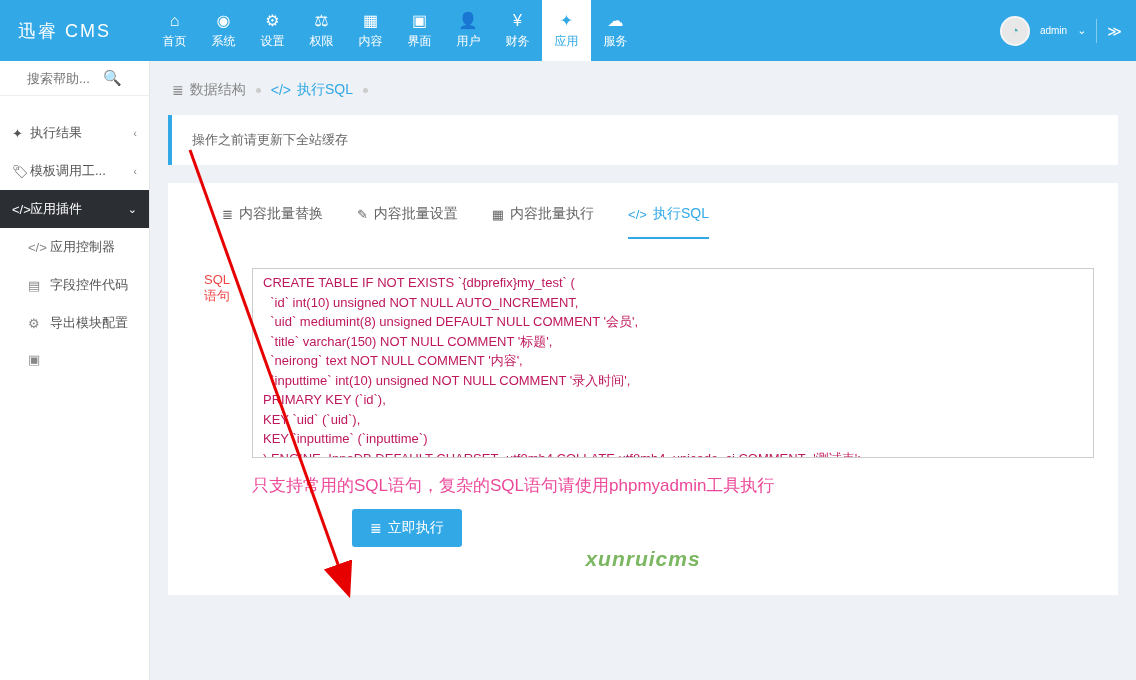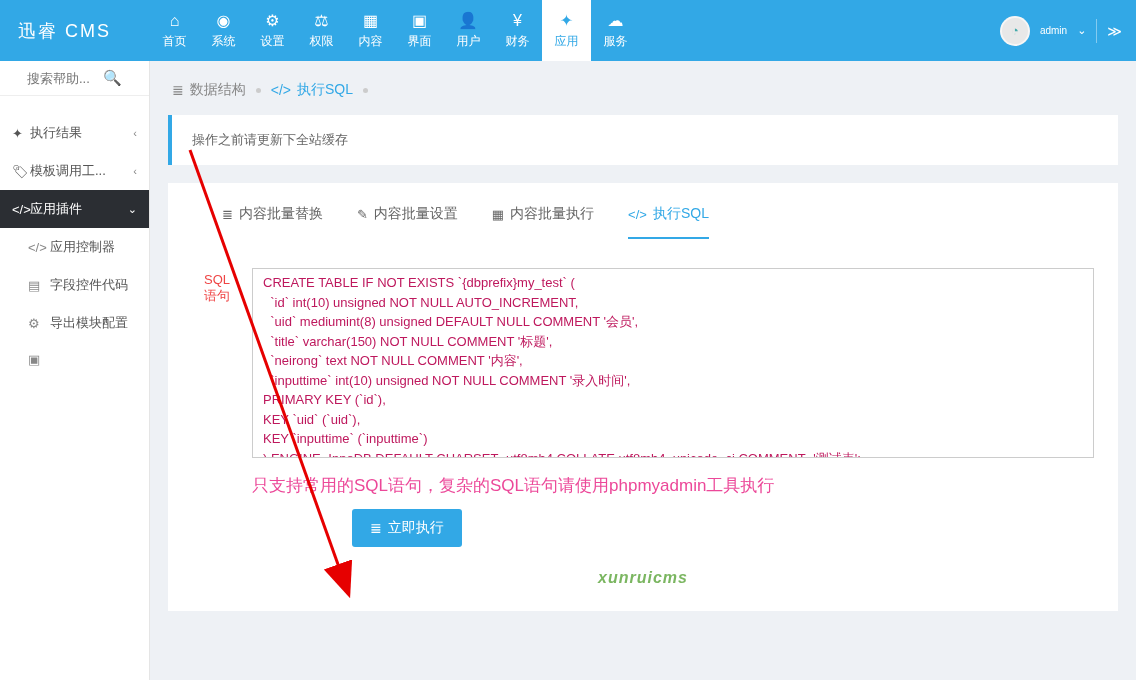--- a/index.html
+++ b/index.html
@@ -48,21 +48,21 @@
 .tab .tico { font-size: 13px; }
 
 .form-row { display: flex; padding-top: 28px; }
 .flabel { width: 160px; text-align: right; padding-right: 22px; font-size: 13px; color: #ef4444; padding-top: 4px; }
 .fcontrol { flex: 1; }
 textarea.sql { width: 842px; height: 190px; border: 1px solid #ccc; padding: 4px 10px; font-size: 13px; color: #be185d; font-family: Arial, sans-serif; line-height: 1.5; resize: none; overflow-y: scroll; }
 .hint { font-size: 17px; color: #ec4899; margin-top: 12px; }
 
 .btn { background: #32a8e6; color: #fff; border: none; padding: 10px 18px; font-size: 14px; border-radius: 3px; cursor: pointer; display: inline-flex; align-items: center; gap: 6px; margin-top: 12px; margin-left: 160px; }
 
-.watermark { text-align: center; font-size: 16px; font-weight: bold; font-style: italic; color: #7bb661; letter-spacing: 1px; margin-top: 22px;}
+.watermark { text-align: center; font-size: 21px; font-weight: bold; font-style: italic; color: #7bb661; letter-spacing: 1px; }
 
 .arrow-annot { position: absolute; pointer-events: none; }
 .page-wrap { width:1136px; height:680px; position:relative; overflow:hidden; background:#eef1f5;}
 </style>
 </head>
 <body>
 <div class="page-wrap">
 
 <div class="topbar">
   <div class="logo">迅睿 CMS</div>

